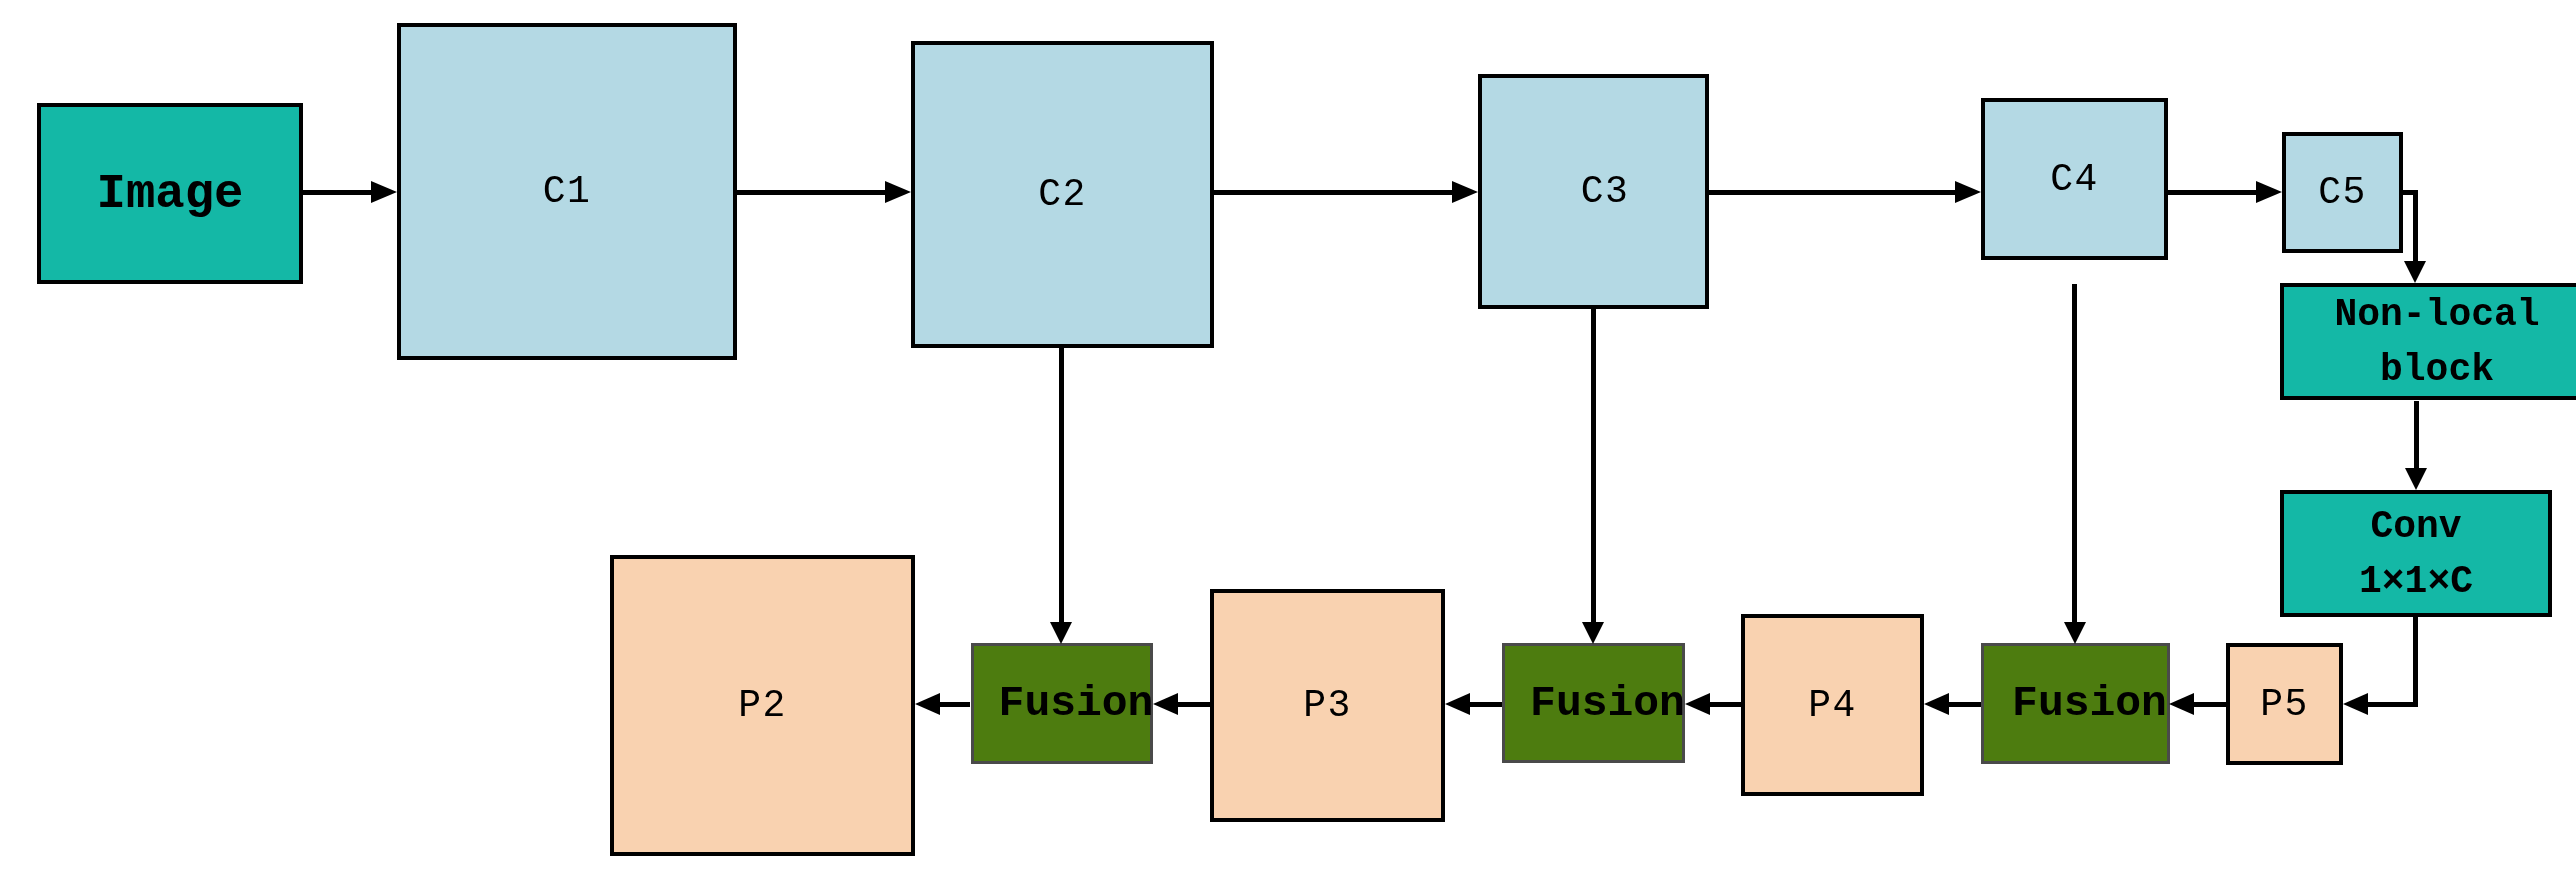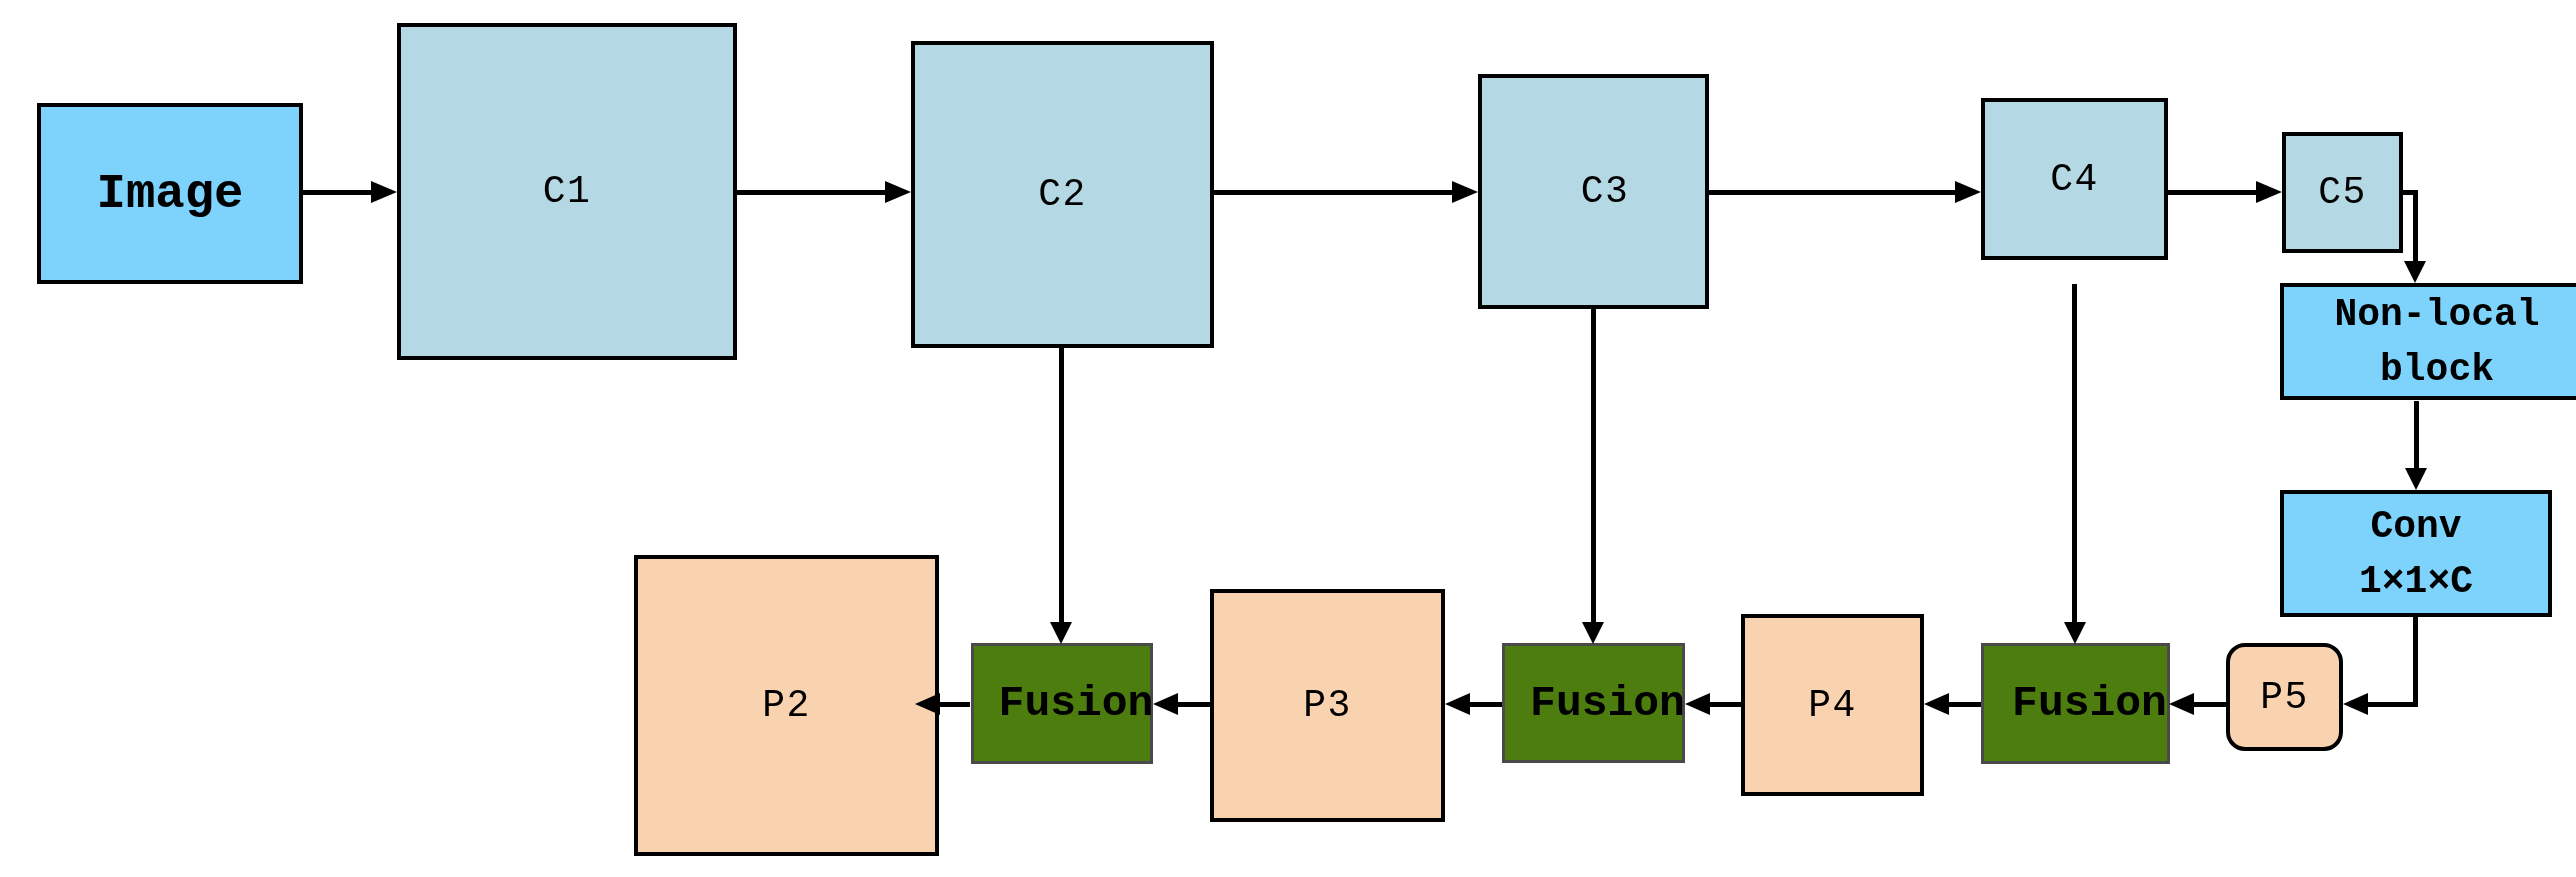--- a/index.html
+++ b/index.html
@@ -4,21 +4,21 @@
 <style>
   html,body{margin:0;padding:0;background:#ffffff;}
   body{width:2576px;height:877px;position:relative;overflow:hidden;
        font-family:"Liberation Mono","DejaVu Sans Mono",monospace;}
   .canvas{position:absolute;left:0;top:0;width:2576px;height:877px;background:var(--background,#fff);}
 
   .box{position:absolute;box-sizing:border-box;display:flex;align-items:center;justify-content:center;
        flex-direction:column;text-align:center;color:#000;}
   .box.blue{background:var(--backbone-fill,#b4d9e4);border:4.1px solid var(--box-border,#000);}
   .box.orange{background:var(--pyramid-fill,#f9d2b0);border:4.1px solid var(--box-border,#000);}
-  .box.white{background:#7dd3fc;border:4.1px solid var(--box-border,#000);}
+  .box.white{background:#14b8a6;border:4.1px solid var(--box-border,#000);}
   .box.fusion{background:#4d7c0f;border:3.4px solid var(--fusion-border,#4a4a4a);padding-left:28px;}
 
   .lbl-cp{font-size:38px;font-weight:400;letter-spacing:1.4px;}
   .lbl-image{font-size:49px;font-weight:700;}
   .lbl-fusion{font-size:43px;font-weight:700;}
   .lbl-2line{font-size:38px;font-weight:700;line-height:55px;white-space:nowrap;}
 
   .seg{position:absolute;background:var(--arrow,#000);}
   .ah{position:absolute;width:0;height:0;}
   .ah-right{border-top:11px solid transparent;border-bottom:11px solid transparent;
@@ -60,21 +60,21 @@
   <div class="box white" style="left:2280px;top:283px;width:314px;height:117px;">
     <span class="lbl-2line">Non-local</span>
     <span class="lbl-2line">block</span>
   </div>
 
   <div class="box white" style="left:2280px;top:490px;width:272px;height:127px;">
     <span class="lbl-2line">Conv</span>
     <span class="lbl-2line">1×1×C</span>
   </div>
 
-  <div class="box orange" style="left:2226px;top:643px;width:117px;height:108px;border-radius:19px;">
+  <div class="box orange" style="left:2226px;top:643px;width:117px;height:122px;">
     <span class="lbl-cp">P5</span>
   </div>
 
   <div class="box fusion" style="left:1981px;top:643px;width:189px;height:121px;">
     <span class="lbl-fusion">Fusion</span>
   </div>
 
   <div class="box orange" style="left:1741px;top:614px;width:183px;height:182px;">
     <span class="lbl-cp">P4</span>
   </div>
@@ -84,21 +84,21 @@
   </div>
 
   <div class="box orange" style="left:1210px;top:589px;width:235px;height:233px;">
     <span class="lbl-cp">P3</span>
   </div>
 
   <div class="box fusion" style="left:971px;top:643px;width:182px;height:121px;">
     <span class="lbl-fusion">Fusion</span>
   </div>
 
-  <div class="box orange" style="left:634px;top:555px;width:305px;height:301px;">
+  <div class="box orange" style="left:610px;top:555px;width:305px;height:301px;">
     <span class="lbl-cp">P2</span>
   </div>
 
   <div class="seg" style="left:303px;top:190px;width:71px;height:4.8px;"></div>
   <div class="ah ah-right" style="left:371px;top:181px;"></div>
 
   <div class="seg" style="left:737px;top:190px;width:149px;height:4.8px;"></div>
   <div class="ah ah-right" style="left:885px;top:181px;"></div>
 
   <div class="seg" style="left:1214px;top:190px;width:239px;height:4.8px;"></div>

